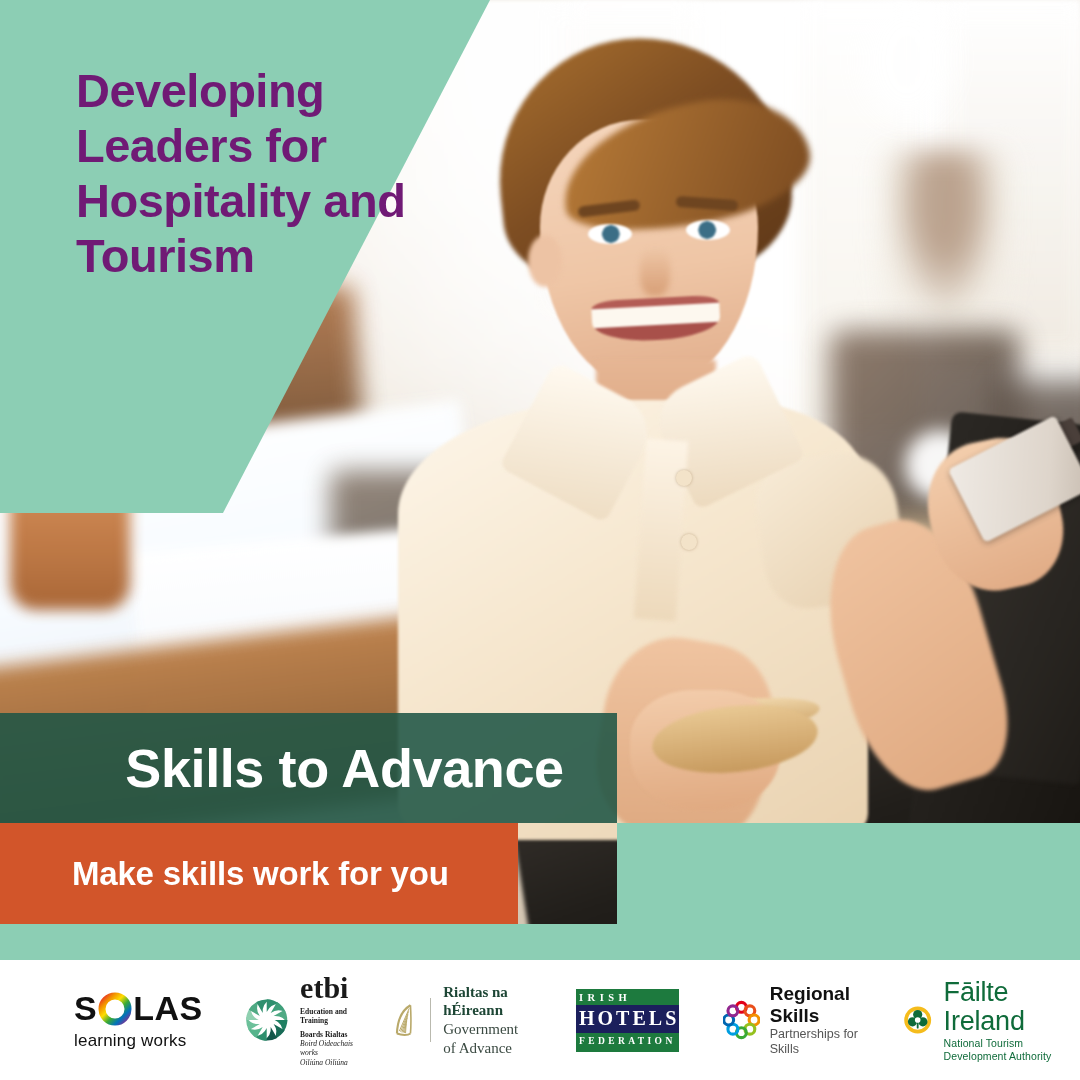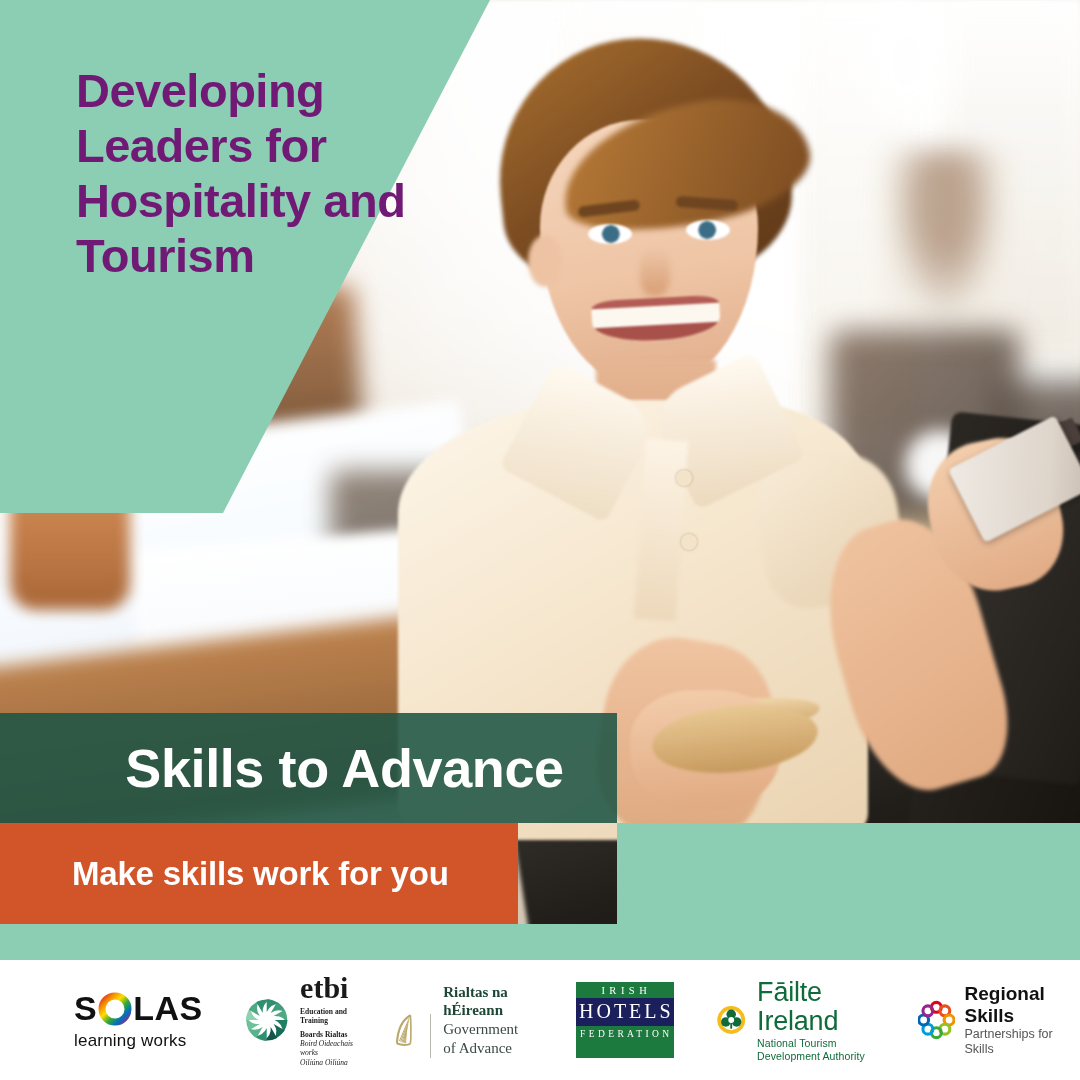--- a/index.html
+++ b/index.html
@@ -197,31 +197,31 @@
   .solas-sub { font-size:17px; color:#111; margin-top:3px; letter-spacing:.2px; }
 
   
   .etbi { margin:0 13px; }
   .etbi-txt { margin-left:9px; }
   .etbi-word { font-family:"Liberation Serif", serif; font-size:30px; font-weight:700; color:#1a1a1a; line-height:1; }
   .etbi-l1 { font-family:"Liberation Serif", serif; font-size:7.5px; font-weight:700; color:#1a1a1a; line-height:1.25; margin-top:4px; }
   .etbi-l2 { font-family:"Liberation Serif", serif; font-size:7.5px; font-style:italic; color:#1a1a1a; line-height:1.25; }
 
   
-  .gov { margin:6px 18px;align-items:flex-end; }
+  .gov { margin:6px 18px; }
   .gov-rule { width:1px; height:44px; background:#b9b9ae; margin:0 13px; }
   .gov-t1 { font-family:"Liberation Serif", serif; font-size:15px; font-weight:700; color:#1d4635; line-height:1.25; }
   .gov-t2 { font-family:"Liberation Serif", serif; font-size:15px; color:#3b4a42; line-height:1.25; }
 
   
   .ihf { flex-direction:column; margin:0 24px; width:103px; }
-  .ihf-row { width:100%; text-align:center; font-family:"Liberation Serif", serif; color:#ffffff; }
+  .ihf-row { width:100%; text-align:left; font-family:"Liberation Serif", serif; color:#ffffff;font-weight:bold; }
   .ihf-top { background:#1d7a3e; font-size:10.5px; letter-spacing:4.5px; padding:3px 0 2px 3px; }
   .ihf-mid { background:#1b1f5c; font-size:20px; letter-spacing:3px; padding:2px 0 3px 3px; }
-  .ihf-bot { background:#1d7a3e; font-size:9.5px; letter-spacing:3.4px; padding:3px 0 19px 3px; }
+  .ihf-bot { background:#1d7a3e; font-size:9.5px; letter-spacing:3.4px; padding:3px 0 6px 3px; }
 
   
   .rs { margin:0 20px; }
   .rs-txt { margin-left:10px; }
   .rs-t1 { font-size:19px; font-weight:700; color:#111; line-height:1.15; }
   .rs-t2 { font-size:12.5px; color:#555; line-height:1.2; }
 
   
   .fi { margin:0 20px 0 18px; }
   .fi-txt { margin-left:11px; }
@@ -378,50 +378,50 @@
         <div class="gov-t2">Government of Advance</div>
       </div>
     </div>
 
     <div class="logo ihf">
       <div class="ihf-row ihf-top">IRISH</div>
       <div class="ihf-row ihf-mid">HOTELS</div>
       <div class="ihf-row ihf-bot">FEDERATION</div>
     </div>
 
-    <div class="logo fi">
-      <svg width="48" height="48" viewBox="0 0 48 48">
-        <circle cx="24" cy="24" r="19" fill="none" stroke="#f5bc1c" stroke-width="6"></circle>
-        <g fill="#0f6b3a">
-          <circle cx="24" cy="15" r="7.5"></circle>
-          <circle cx="15.5" cy="27" r="7.5"></circle>
-          <circle cx="32.5" cy="27" r="7.5"></circle>
-          <rect x="22.5" y="27" width="3" height="11" rx="1.5"></rect>
-        </g>
-        <circle cx="24" cy="24" r="4.6" fill="#ffffff"></circle>
-      </svg>
-      <div class="fi-txt">
-        <div class="fi-t1">Fāilte Ireland</div>
-        <div class="fi-t2">National Tourism Development Authority</div>
-      </div>
-    </div>
-
     <div class="logo rs">
       <svg width="52" height="52" viewBox="0 0 52 52">
         <g fill="none" stroke-width="4.4">
           <circle cx="26" cy="8" r="7" stroke="#e2001a"></circle>
           <circle cx="38" cy="13" r="7" stroke="#e94e1b"></circle>
           <circle cx="44" cy="26" r="7" stroke="#f39200"></circle>
           <circle cx="38" cy="39" r="7" stroke="#95c11f"></circle>
           <circle cx="26" cy="44" r="7" stroke="#3aa935"></circle>
           <circle cx="14" cy="39" r="7" stroke="#009ee0"></circle>
           <circle cx="8" cy="26" r="7" stroke="#0067b1"></circle>
           <circle cx="14" cy="13" r="7" stroke="#92278f"></circle>
         </g>
       </svg>
       <div class="rs-txt">
         <div class="rs-t1">Regional Skills</div>
         <div class="rs-t2">Partnerships for Skills</div>
       </div>
     </div>
 
+    <div class="logo fi">
+      <svg width="48" height="48" viewBox="0 0 48 48">
+        <circle cx="24" cy="24" r="19" fill="none" stroke="#f5bc1c" stroke-width="6"></circle>
+        <g fill="#0f6b3a">
+          <circle cx="24" cy="15" r="7.5"></circle>
+          <circle cx="15.5" cy="27" r="7.5"></circle>
+          <circle cx="32.5" cy="27" r="7.5"></circle>
+          <rect x="22.5" y="27" width="3" height="11" rx="1.5"></rect>
+        </g>
+        <circle cx="24" cy="24" r="4.6" fill="#ffffff"></circle>
+      </svg>
+      <div class="fi-txt">
+        <div class="fi-t1">Fāilte Ireland</div>
+        <div class="fi-t2">National Tourism Development Authority</div>
+      </div>
+    </div>
+
   </div>
 </div>
 
 </body></html>

